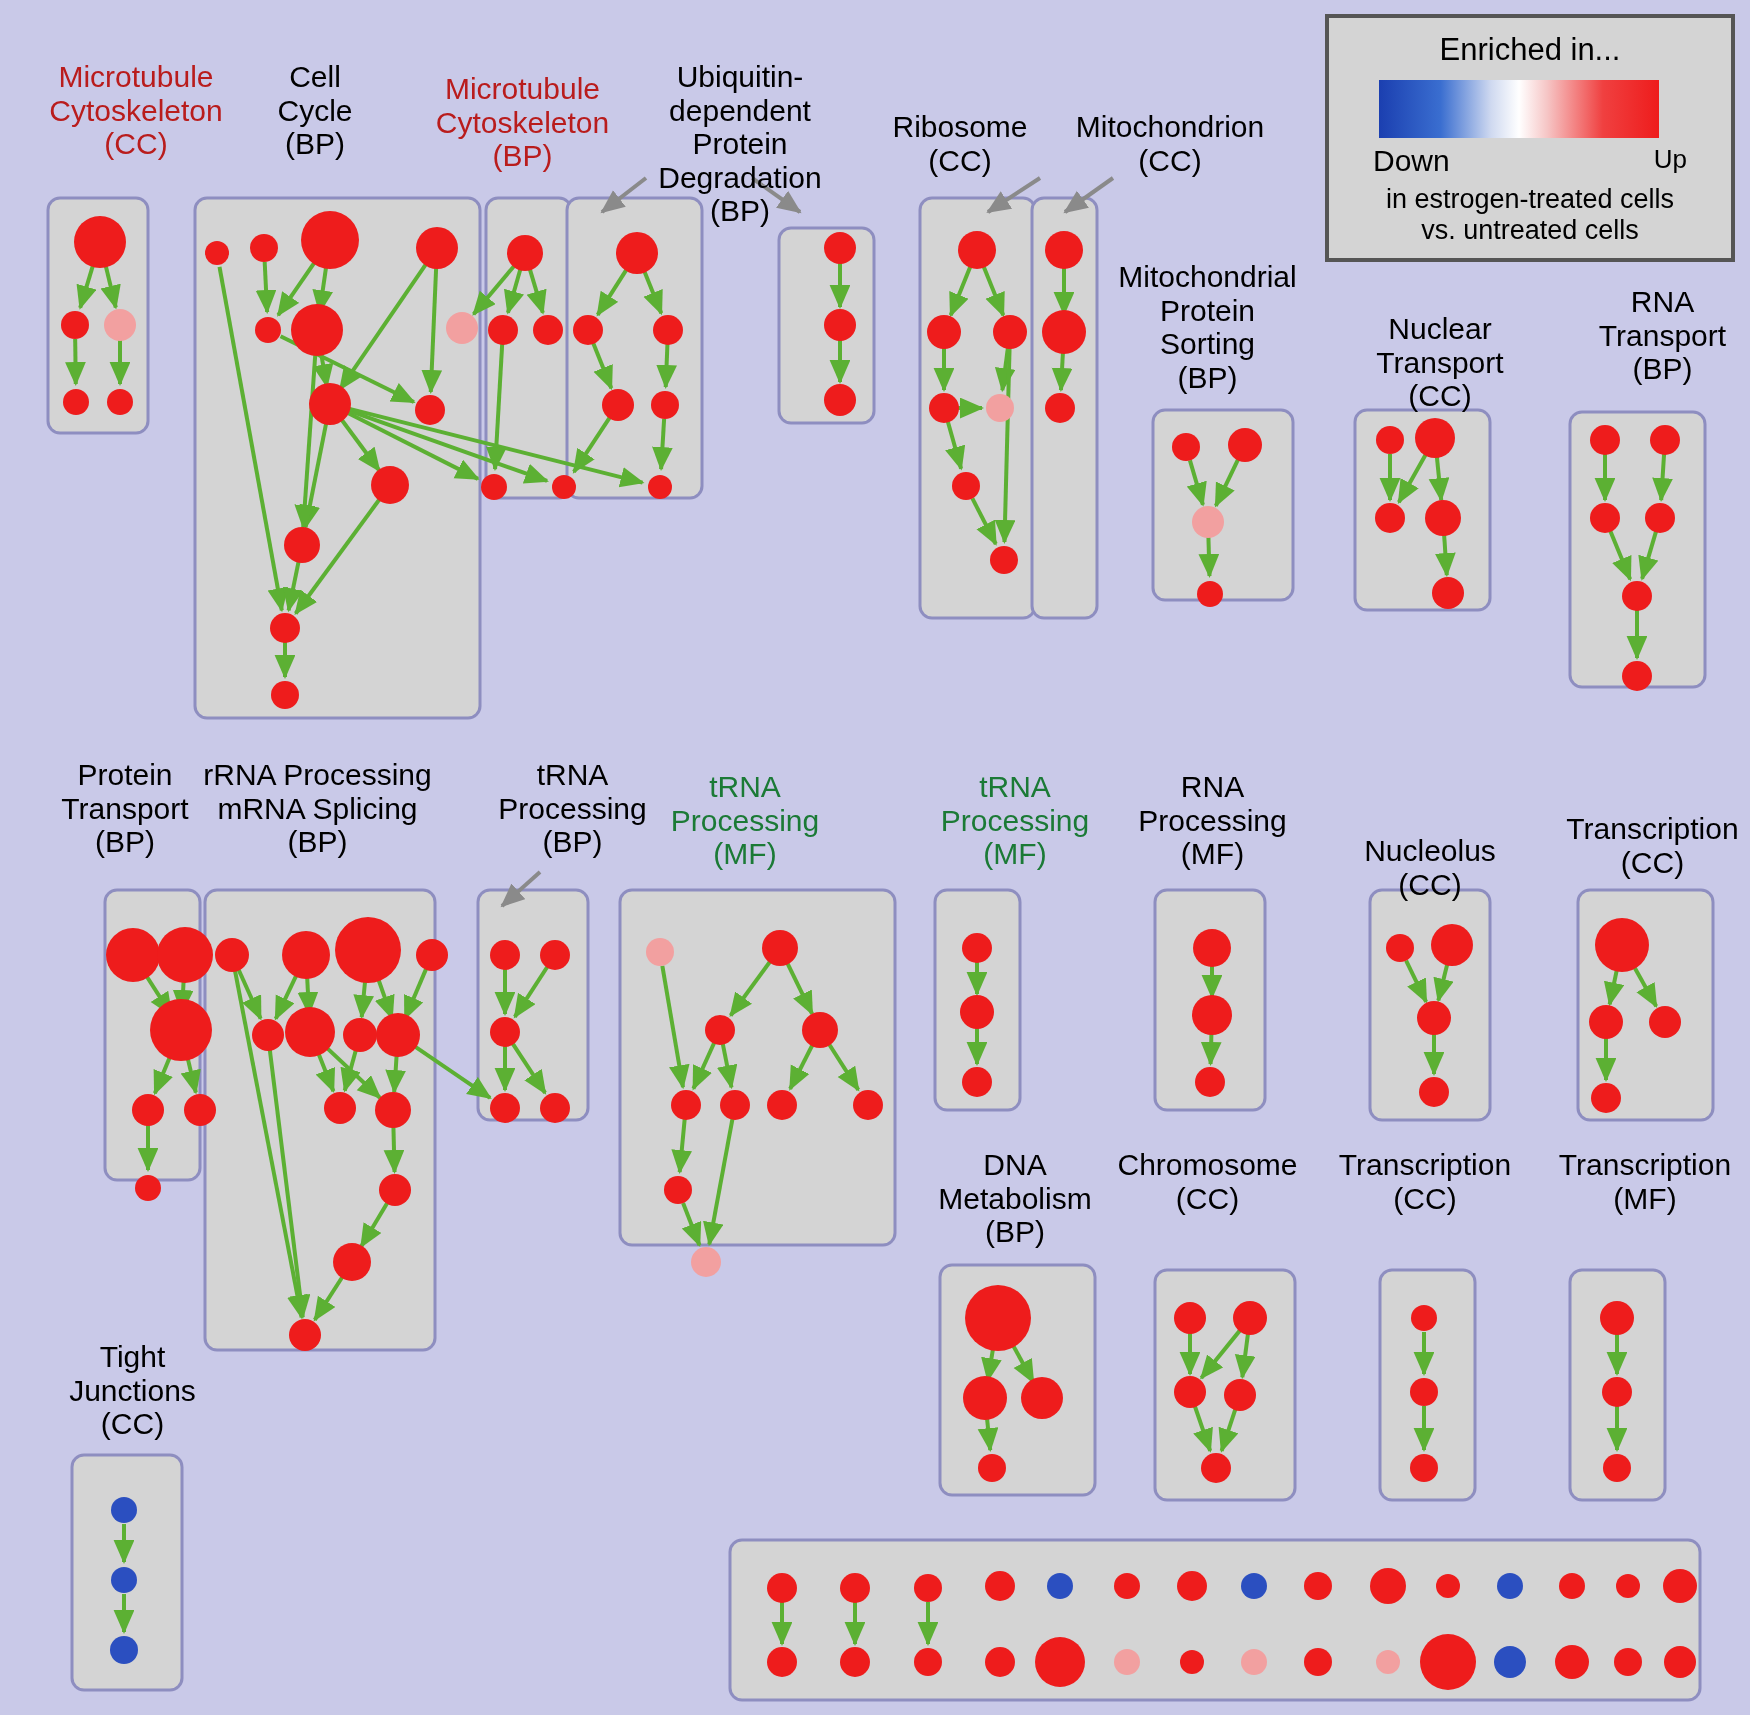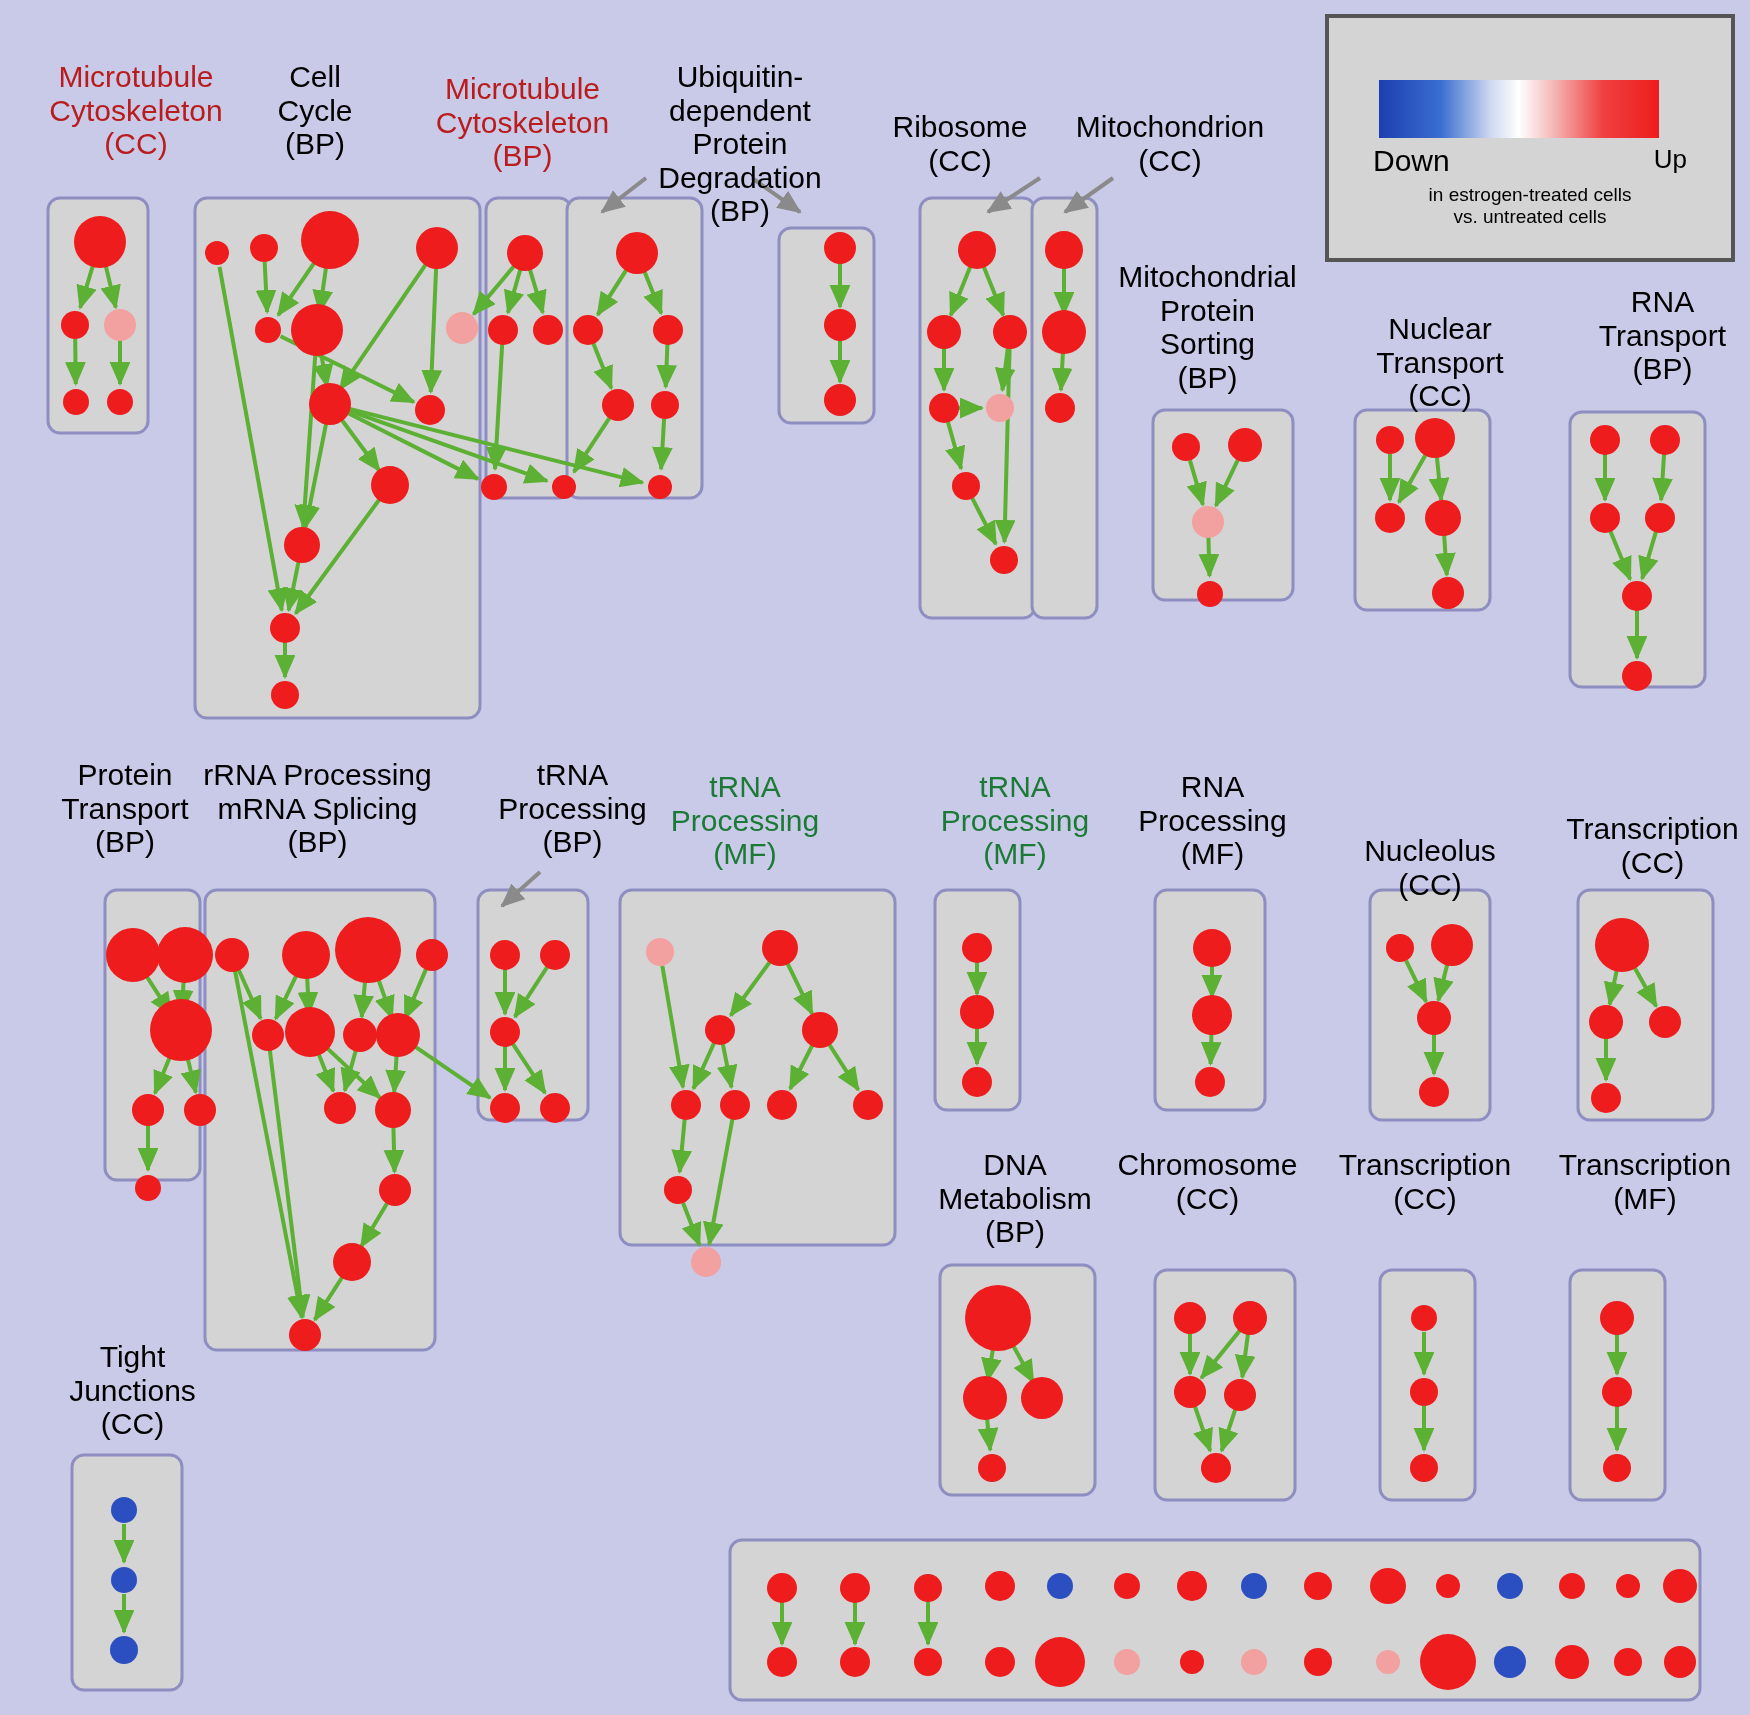--- a/index.html
+++ b/index.html
@@ -32,21 +32,21 @@
     position:absolute;left:0;right:0;top:14px;
     text-align:center;font-size:31px;color:#000;
   }
   .legend-bar{
     position:absolute;
     left:50px;top:62px;width:280px;height:58px;
     background:linear-gradient(to right,#1b3fb0 0%,#3a6ed0 22%,#cfd9f0 40%,#ffffff 50%,#f6c6c6 60%,#f04040 80%,#ee1c1c 100%);
   }
   .legend-down{position:absolute;left:44px;top:126px;font-size:30px;}
   .legend-up{position:absolute;right:44px;top:126px;font-size:26px;}
-  .legend-sub{position:absolute;left:0;right:0;top:166px;text-align:center;font-size:19px;line-height:1.15;white-space:pre-line;}
+  .legend-sub{position:absolute;left:0;right:0;top:166px;text-align:center;font-size:27px;line-height:1.15;white-space:pre-line;}
   .note{
     position:absolute;
     font-size:29px;
     line-height:1.33;
     color:#000;
     white-space:pre-line;
     text-align:left;
   }
   svg.net{position:absolute;left:0;top:0;width:1750px;height:1715px;pointer-events:none;}
 </style>
@@ -432,20 +432,21 @@
       <div class="label" style="left: 1325px; top: 1148px; width: 200px;">Transcription
 (CC)</div>
       <div class="label" style="left: 1545px; top: 1148px; width: 200px;">Transcription
 (MF)</div>
       <div class="label" style="left: 45px; top: 1340px; width: 175px;">Tight
 Junctions
 (CC)</div>
     </div>
 
   <div class="legend" id="legend-box" style="left:1325px;top:14px;width:410px;height:248px;">
+    <div class="legend-title">Enriched in...</div>
     <div class="legend-bar"></div>
     <div class="legend-down">Down</div>
     <div class="legend-up">Up</div>
     <div class="legend-sub">in estrogen-treated cells
 vs. untreated cells</div>
   </div>
 
 
 </div>
 

